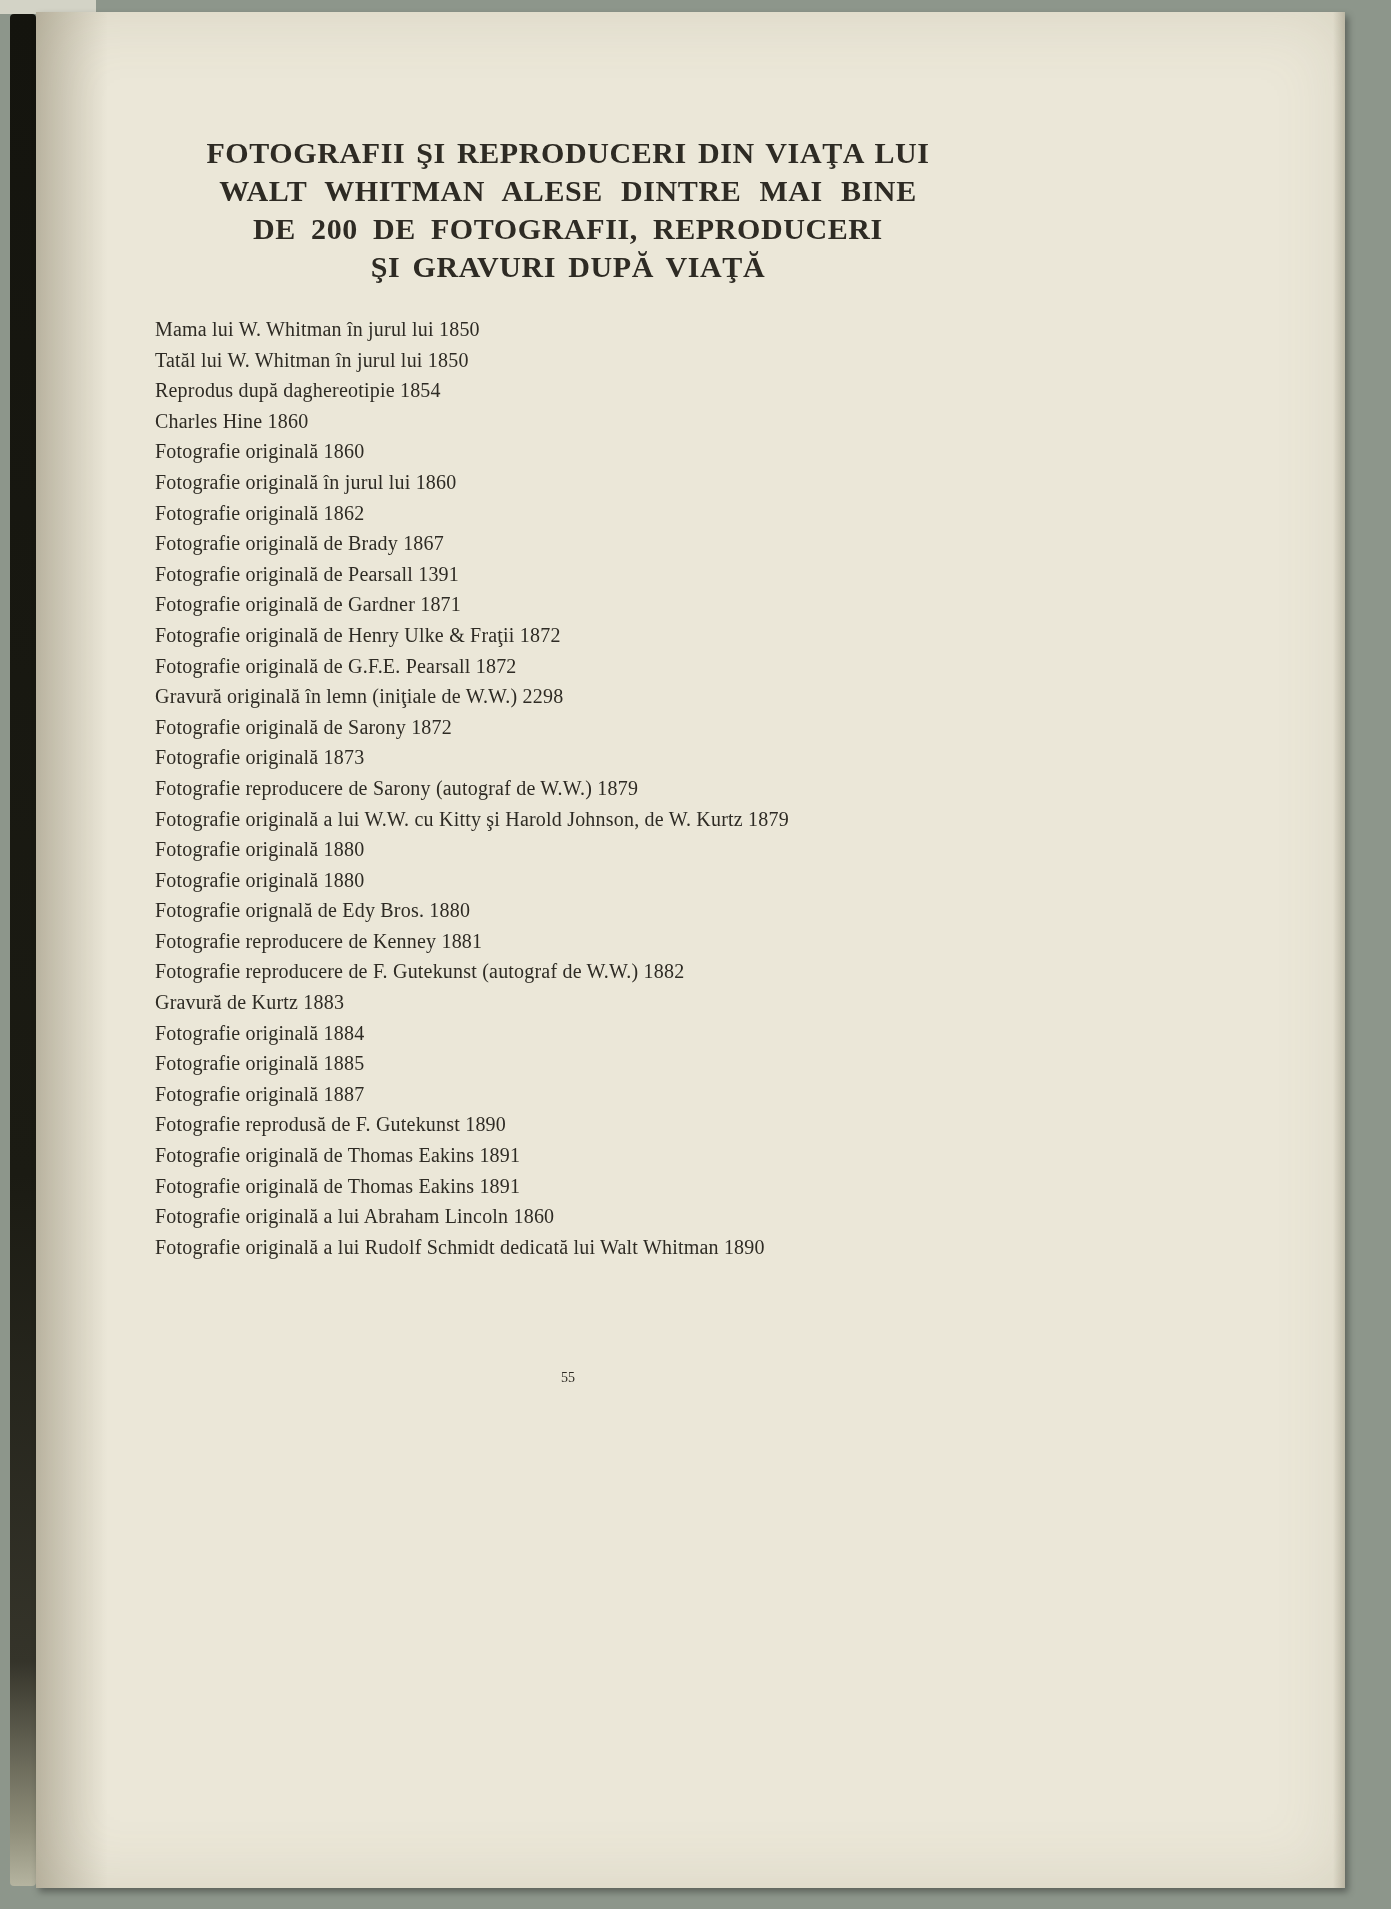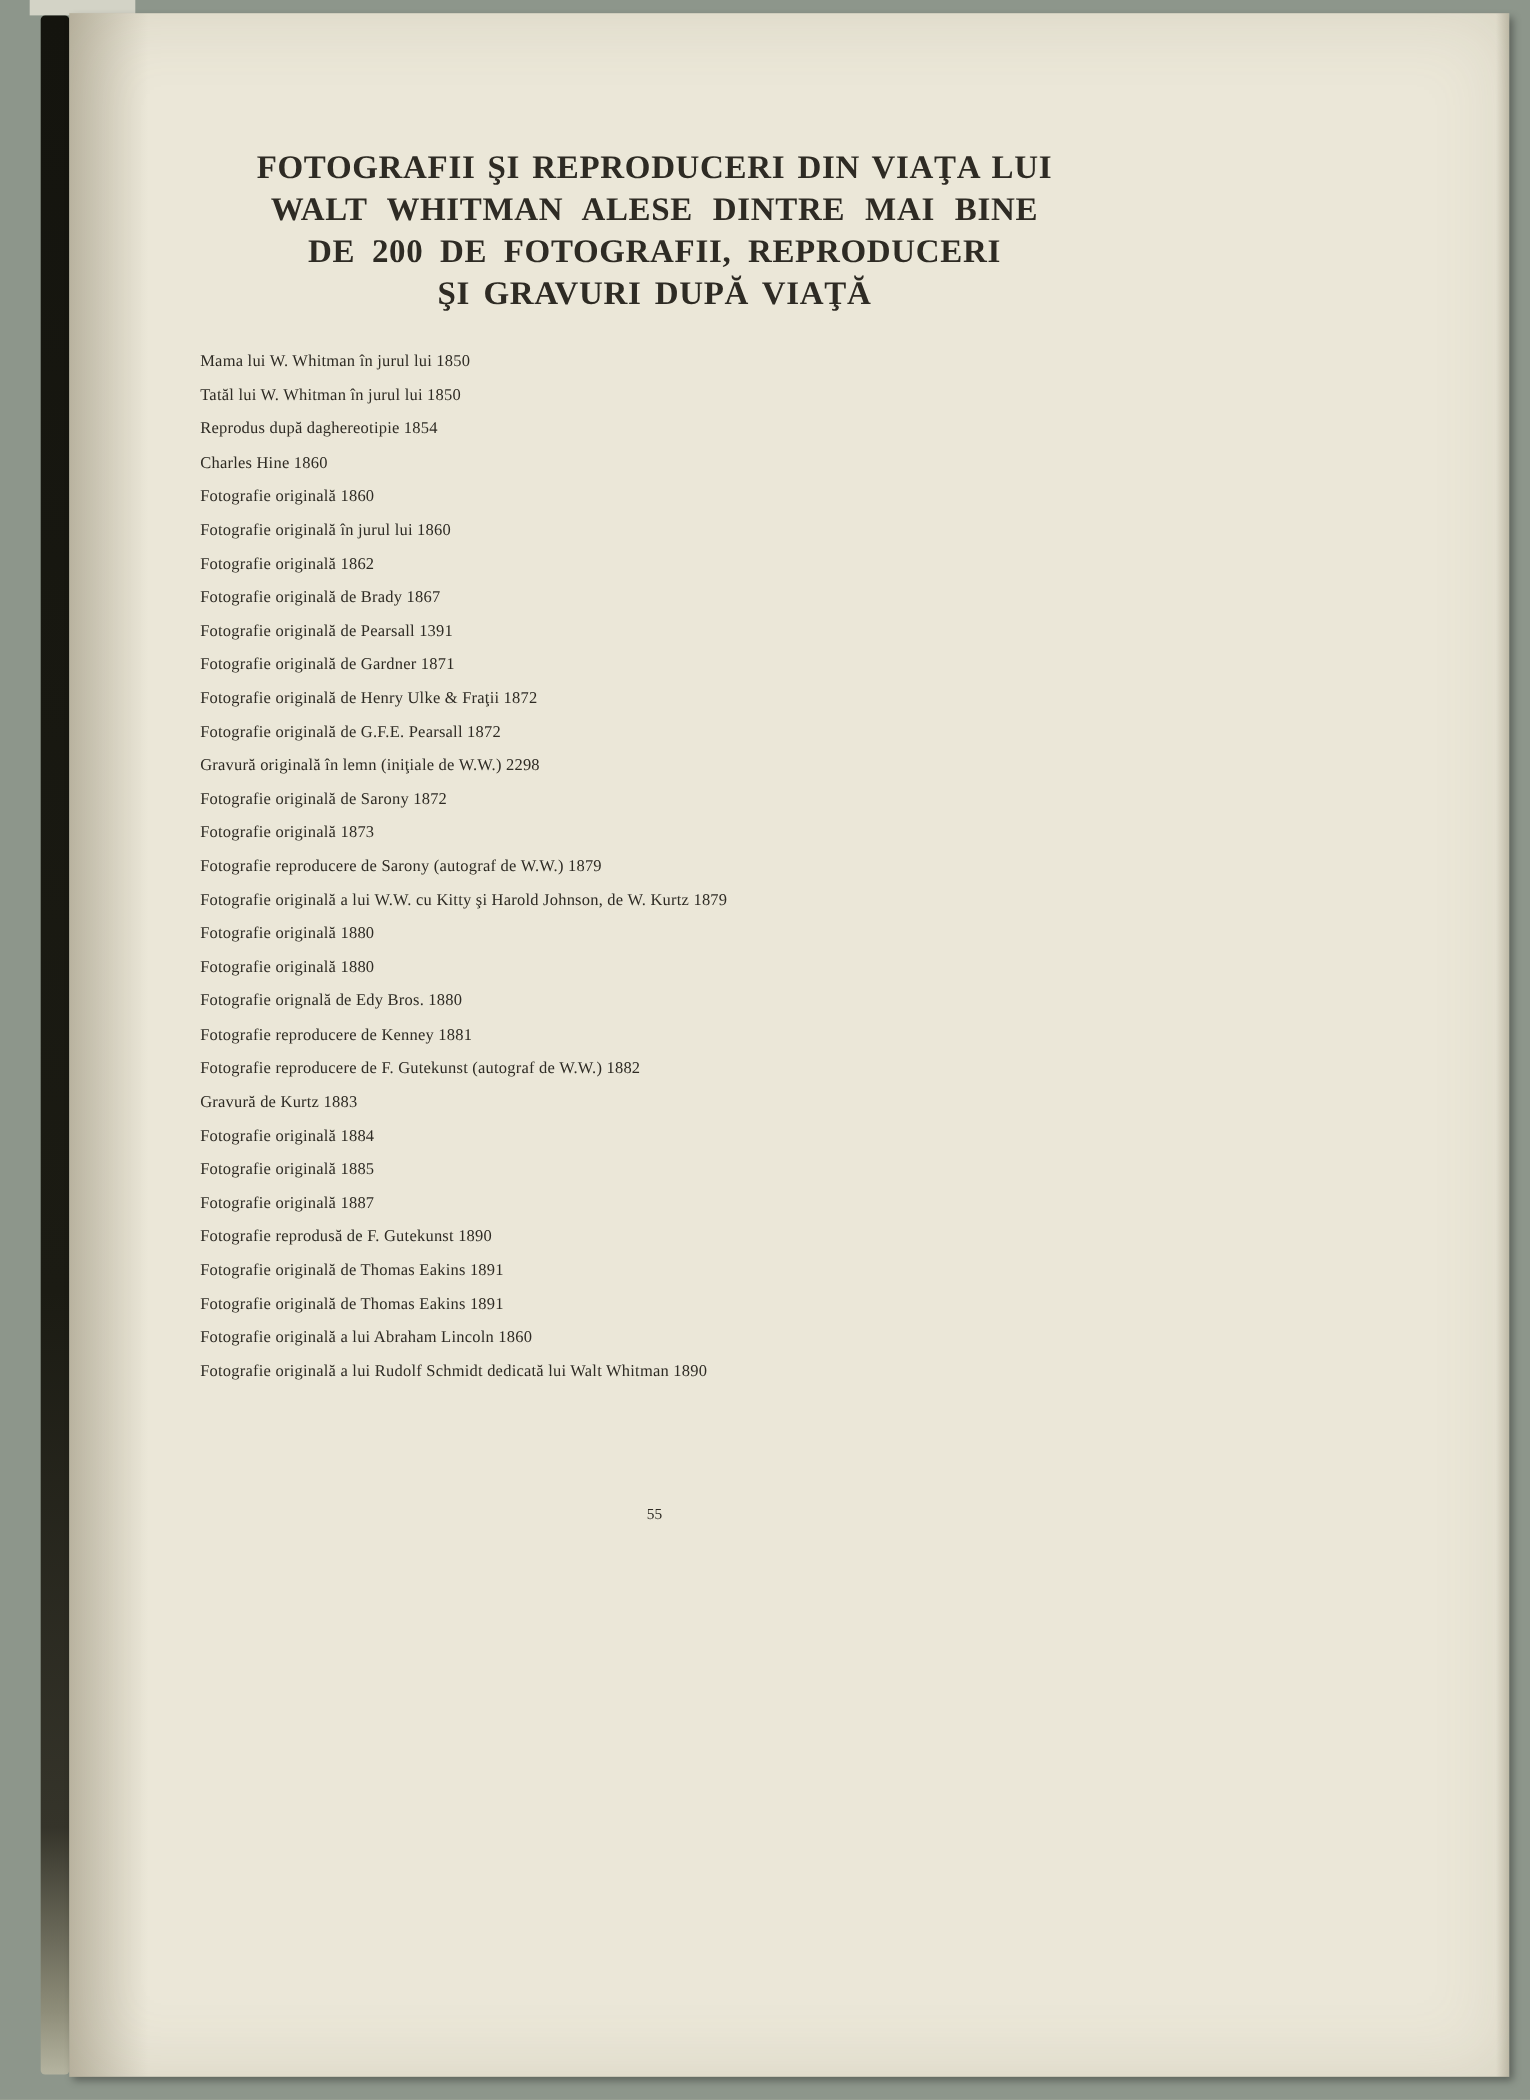--- a/index.html
+++ b/index.html
@@ -7,21 +7,21 @@
     --paper:#ebe7d8;
     --ink:#2e2b24;
     --spine:#17160f;
   }
   html,body{margin:0;padding:0;}
   body{
     width:1391px;height:1909px;position:relative;overflow:hidden;
     background:var(--bg);
     font-family:"Liberation Serif","DejaVu Serif",serif;
   }
-  .scan{position:absolute;inset:0;margin-left:27px;}
+  .scan{position:absolute;inset:0;}
   .corner-light{
     position:absolute;left:0;top:0;width:96px;height:14px;
     background:#d3d3c6;
   }
   .spine{
     position:absolute;left:10px;top:14px;width:26px;height:1872px;
     border-radius:4px;
     background:linear-gradient(180deg,#14140e 0%,#1b1b13 62%,#35342a 88%,#8f8e7a 97%,#b5b4a0 100%);
   }
   .paper{
@@ -44,21 +44,21 @@
     text-align:center;font-weight:bold;font-size:30px;line-height:38px;
     color:var(--ink);letter-spacing:0.6px;
   }
   .t-line{white-space:nowrap;}
   .t-line.t0{word-spacing:3px;}
   .t-line.t1{word-spacing:10px;}
   .t-line.t2{word-spacing:7px;font-family:Liberation Serif, serif;}
   .t-line.t3{word-spacing:4px;}
   .photo-list{
     position:absolute;left:119px;top:302px;width:1170px;
-    font-size:15px;line-height:30.6px;color:var(--ink);
+    font-size:20px;line-height:30.6px;color:var(--ink);
   }
   .list-line{white-space:nowrap;letter-spacing:0.2px;}
   .page-number{
     position:absolute;left:115px;top:1358px;width:834px;
     text-align:center;font-size:14px;color:var(--ink);
   }
 </style>
 </head>
 <body>
 

